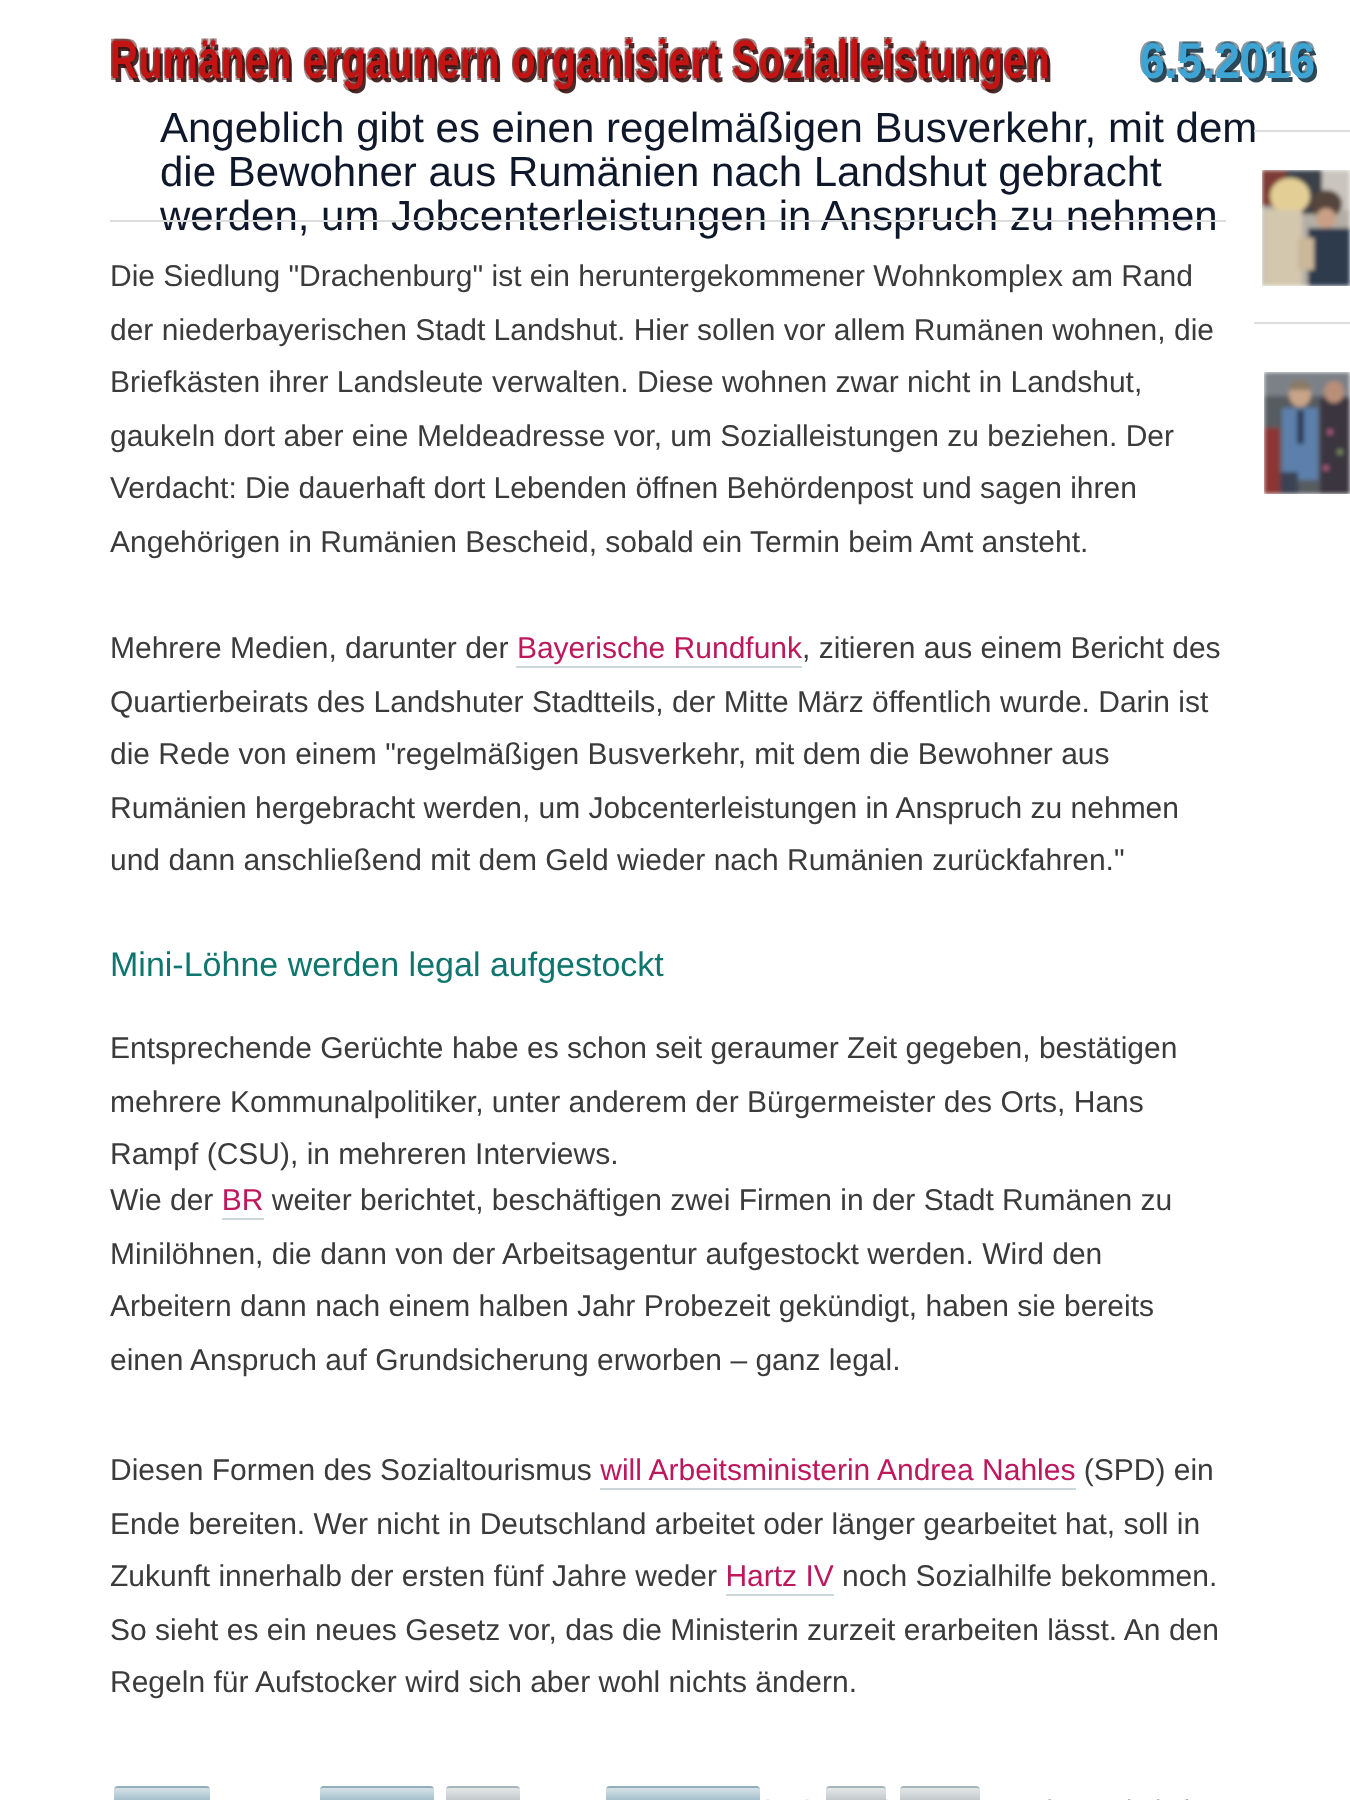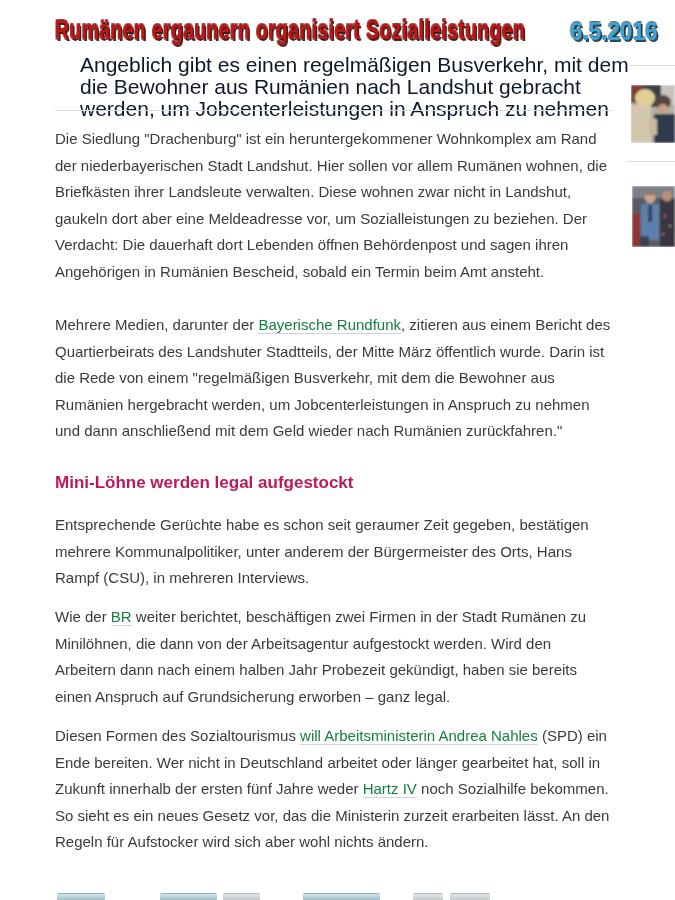--- a/index.html
+++ b/index.html
@@ -28,24 +28,24 @@
   .subtitle{
     position:absolute;top:54px;left:55px;width:560px;
     font-size:21px;line-height:22px;color:#0f172a;margin-left:25px;
   }
   .head-divider{position:absolute;top:110px;left:55px;width:558px;height:1px;background:#dcdcdc;}
 
   
   .article{position:absolute;left:55px;top:0;width:558px;}
   .article p,.article h2{position:absolute;left:0;width:558px;margin:0;}
   .article p{font-size:15px;line-height:26.5px;color:#3b3b3b;}
-  .article h2{font-size:17px;line-height:22px;font-weight:bold;color:#be185d;}
+  .article h2{font-size:17px;line-height:22px;font-weight:normal;color:#0f766e;}
   .blk-p1{top:126px}.blk-p2{top:312px}.blk-h1{top:472px}
-  .blk-p3{top:512px}.blk-p4{top:604px}.blk-p5{top:723px}
-  .lnk{color:#15803d;text-decoration:none;border-bottom:1px solid #ccd7dc;cursor:pointer;text-align:center;}
+  .blk-p3{top:512px}.blk-p4{top:588px}.blk-p5{top:723px}
+  .lnk{color:#be185d;text-decoration:none;border-bottom:1px solid #ccd7dc;cursor:pointer;text-align:center;}
 
   
   .footer{
     position:absolute;top:859px;left:55px;width:558px;text-align:right;
     font-size:13px;color:#9aa0a3;margin-top:38px;
   }
 
   
   .side-divider{position:absolute;left:627px;width:48px;height:1px;background:#dddddd;}
   .side-divider.d1{top:65px}.side-divider.d2{top:161px}

